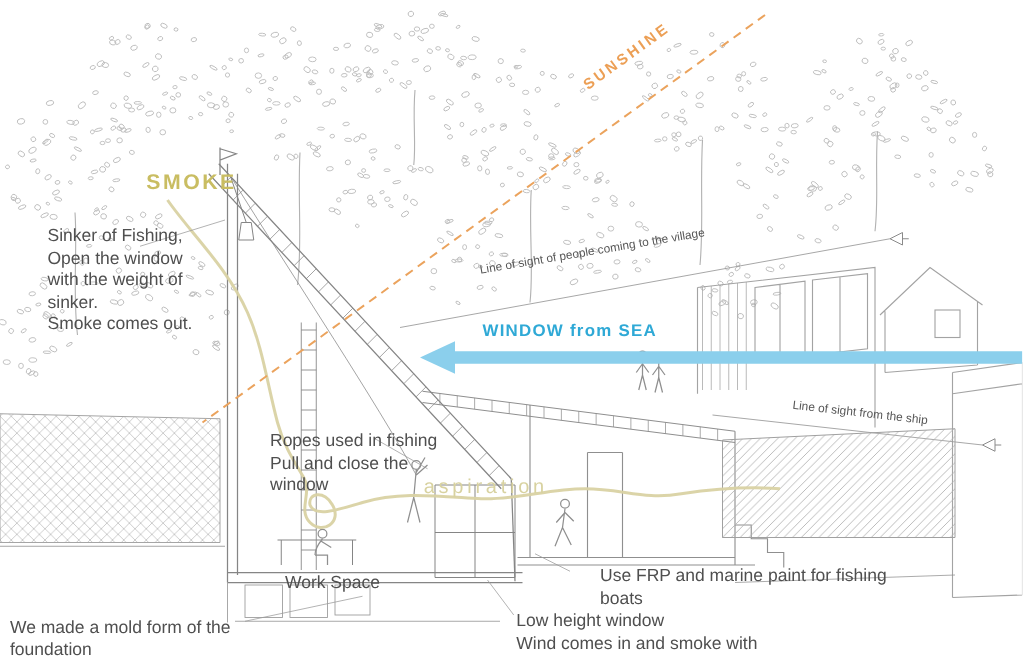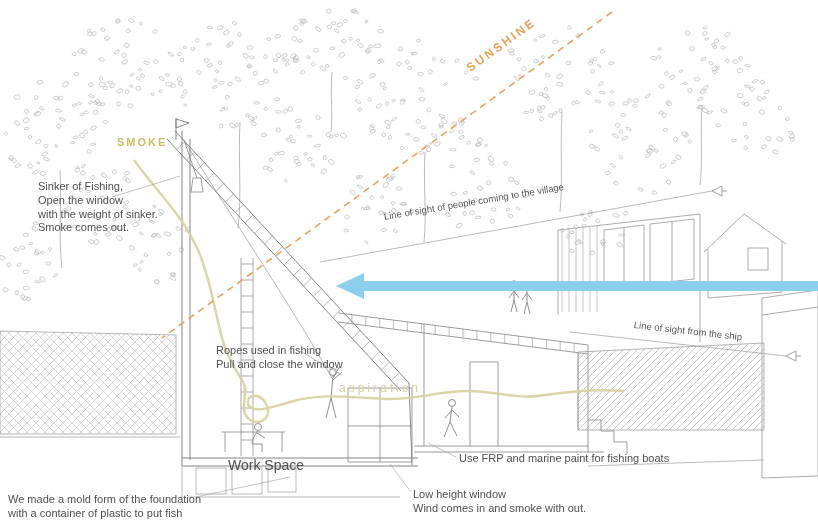--- a/index.html
+++ b/index.html
@@ -1,32 +1,32 @@
 <!DOCTYPE html>
 <html><head>
 <meta charset="utf-8">
 <style>
   html,body{margin:0;padding:0;background:#ffffff;}
   #canvas{position:relative;width:818px;height:525px;background:#ffffff;overflow:hidden;
           font-family:"Liberation Sans",sans-serif;}
   #linework{position:absolute;left:0;top:0;}
   .lbl{position:absolute;color:#4f4f4f;font-family:"Liberation Sans",sans-serif;}
-  .note{font-size:11px;line-height:1.25;white-space:pre-line;}
-  .smoke-lbl{left:117px;top:136px;font-size:11px;font-weight:600;letter-spacing:2px;color:#c9bd62;}
+  .note{font-size:14px;line-height:1.25;white-space:pre-line;}
+  .smoke-lbl{left:117px;top:136px;font-size:17px;font-weight:600;letter-spacing:2px;color:#c9bd62;}
   .sunshine-lbl{left:468px;top:62px;font-size:12px;font-weight:600;letter-spacing:2.5px;color:#ec9f55;
                 transform:rotate(-36deg);transform-origin:left center;}
   .wind-lbl{left:386px;top:257px;font-size:13.5px;font-weight:600;letter-spacing:1px;color:#2fa9d6;}
-  .aspiration-lbl{left:339px;top:381px;font-size:12px;letter-spacing:3px;color:#d8d2a0;}
+  .aspiration-lbl{left:339px;top:381px;font-size:16px;letter-spacing:3px;color:#d8d2a0;}
   .sight-village-lbl{left:384px;top:211px;font-size:9.5px;color:#565656;
                      transform:rotate(-9.5deg);transform-origin:left center;white-space:nowrap;}
   .sight-ship-lbl{left:634px;top:319px;font-size:9.5px;color:#565656;
                   transform:rotate(6.5deg);transform-origin:left center;white-space:nowrap;}
   .sinker-note{left:38px;top:180px;width:130px;}
   .ropes-note{left:216px;top:344px;width:150px;}
-  .frp-note{left:459px;top:452px;width:230px;}
+  .frp-note{left:480px;top:452px;width:230px;}
   .workspace-lbl{left:228px;top:457px;font-size:14px;}
   .foundation-note{left:8px;top:493px;width:220px;}
   .lowwindow-note{left:413px;top:488px;width:200px;}
 </style>
 </head>
 <body>
 
 <div id="canvas">
 
 <svg id="linework" width="818" height="525" viewBox="0 0 818 525">
@@ -799,20 +799,21 @@
     <path d="M112,197 L180,176"></path>
     <path d="M300,351 L342,375"></path>
     <path d="M456,457 L428,443"></path>
     <path d="M411,492 L390,464"></path>
     <path d="M196,497 L290,477"></path>
   </g>
 </svg>
 
 <div class="lbl smoke-lbl">SMOKE</div>
 <div class="lbl sunshine-lbl">SUNSHINE</div>
+<div class="lbl wind-lbl">WINDOW from SEA</div>
 <div class="lbl aspiration-lbl">aspiration</div>
 <div class="lbl sight-village-lbl">Line of sight of people coming to the village</div>
 <div class="lbl sight-ship-lbl">Line of sight from the ship</div>
 <div class="lbl note sinker-note">Sinker of Fishing,
 Open the window
 with the weight of sinker.
 Smoke comes out.</div>
 <div class="lbl note ropes-note">Ropes used in fishing
 Pull and close the window</div>
 <div class="lbl note frp-note">Use FRP and marine paint for fishing boats</div>

